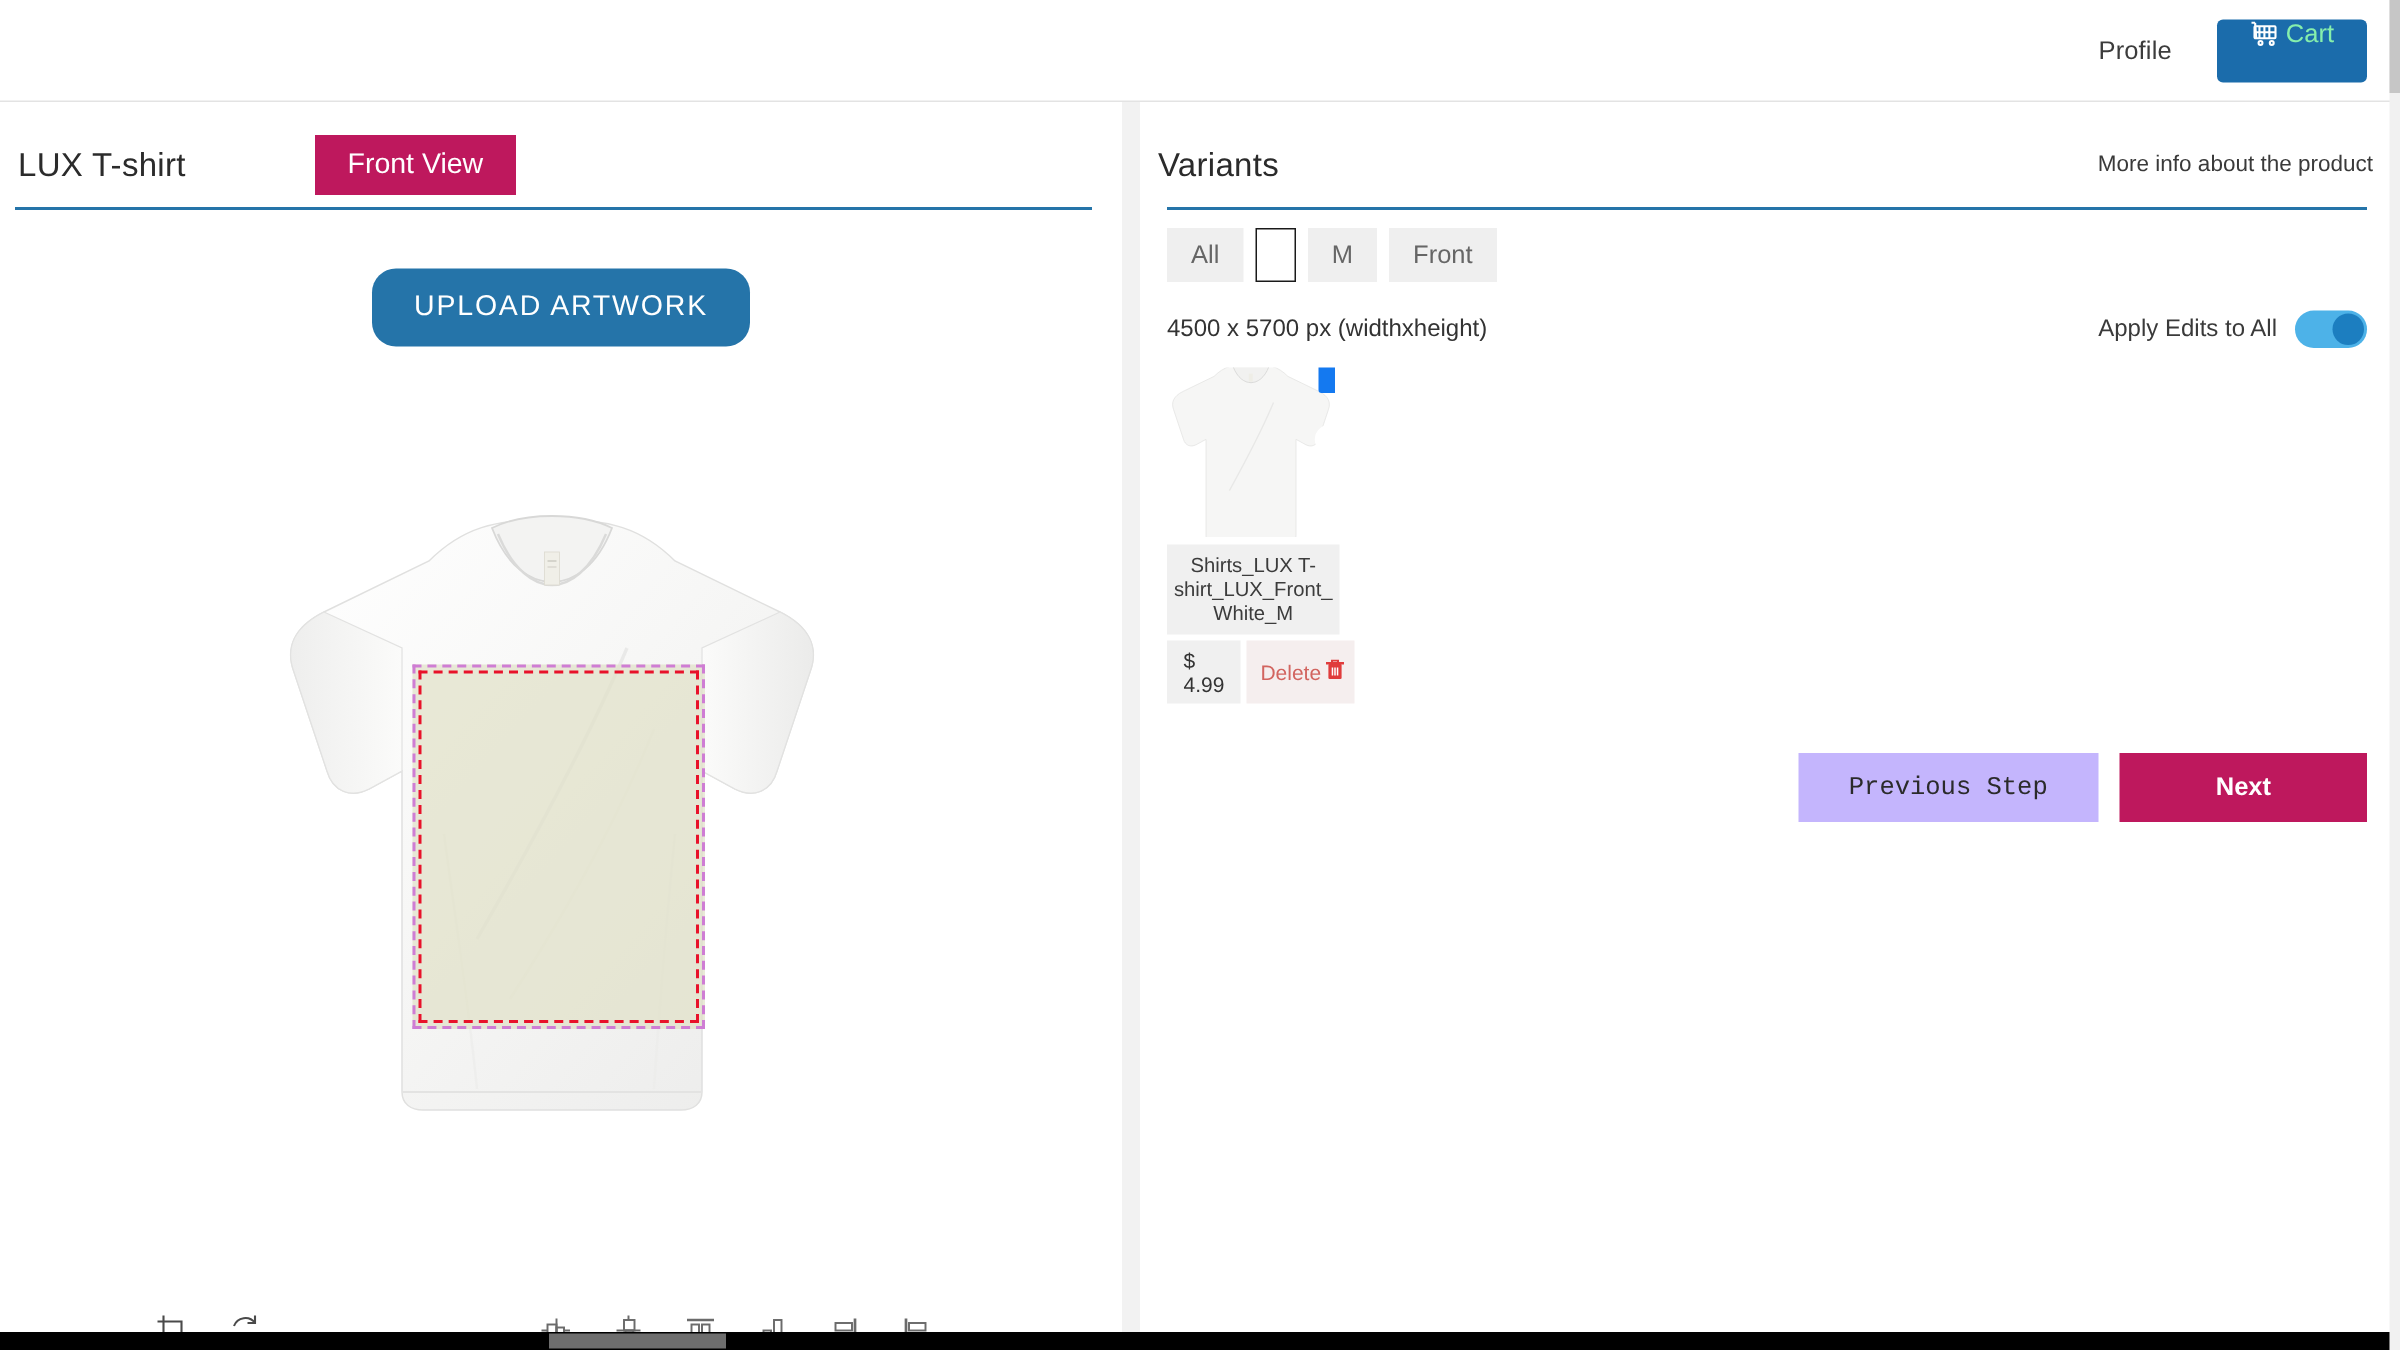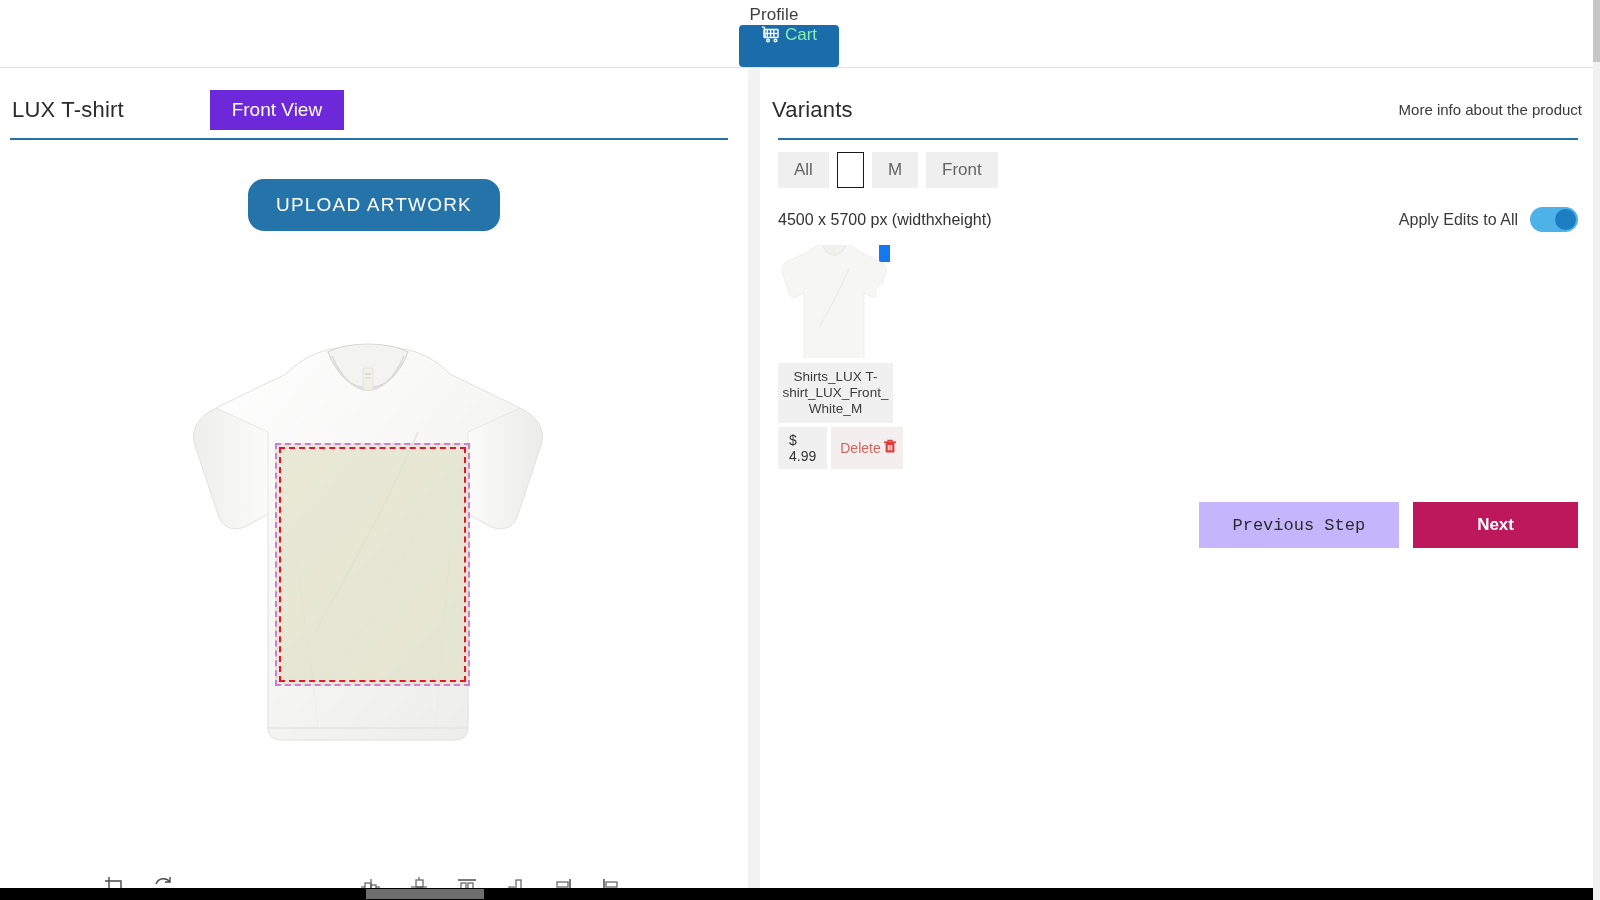--- a/index.html
+++ b/index.html
@@ -10,21 +10,20 @@
     overflow: hidden;
   }
 
   
   .topbar {
     height: 68px; width: 1600px;
     background: #ffffff;
     display: flex; align-items: center; justify-content: flex-end;
     padding-right: 22px;
     border-bottom: 1px solid #e3e3e3;
-    flex-direction: column;
   }
   .profile-link {
     font-size: 17px; color: #3c3c3c; margin-right: 30px;
     letter-spacing: .1px; cursor: pointer;
   }
   .cart-btn {
     background: #1b6cab; color: #86efac;
     border: none; border-radius: 4px;
     height: 42px; padding: 0 22px;
     font-size: 17px; display: flex; align-items: flex-start; gap: 4px;
@@ -51,21 +50,21 @@
     display: flex; align-items: center; justify-content: space-between;
     padding: 0 18px 0 12px;
     height: 57px; margin-top: 13px;
   }
   .panel-title { font-size: 22px; color: #2b2b2b; font-weight: 400; letter-spacing: .2px; }
   .rule { height: 2px; background: #2574a9; margin: 0 12px; }
   .left-panel .rule { margin: 0 20px 0 10px; }
   .right-panel .rule { margin: 0 22px 0 18px; }
 
   .view-tab {
-    background: #6d28d9; color: #ffffff;
+    background: #be185d; color: #ffffff;
     font-size: 19px; padding: 9px 22px;
     border: none; cursor: pointer;
     font-family: "Liberation Sans", sans-serif;
   }
   .more-info { font-size: 15px; color: #3a3a3a; cursor: pointer; }
 
   
   .upload-wrap { text-align: center; margin-top: 39px; }
   .upload-btn {
     background: #2574a9; color: #ffffff;

